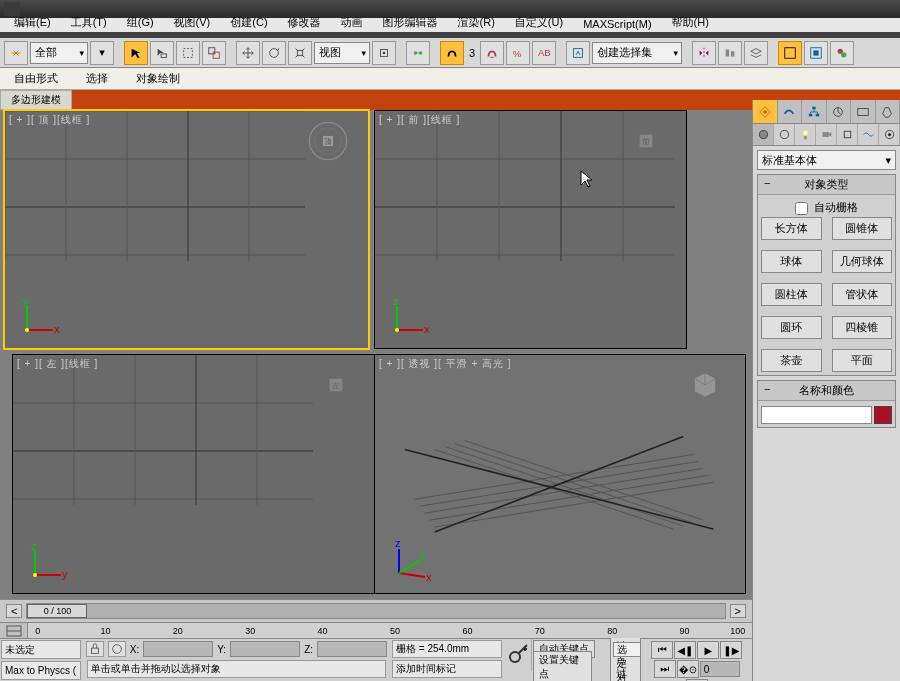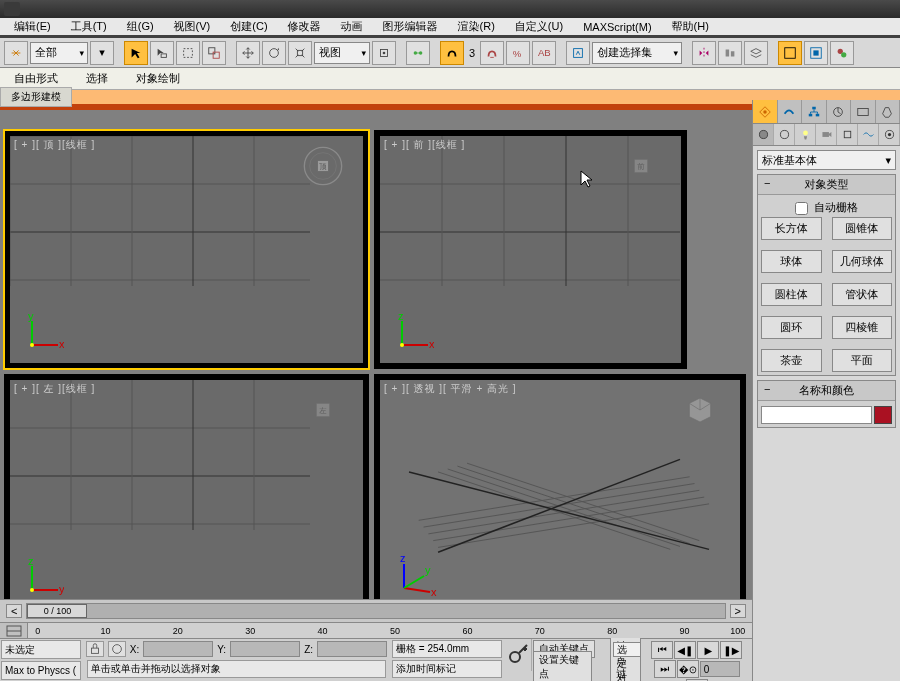--- a/index.html
+++ b/index.html
@@ -1,43 +1,43 @@
 <!DOCTYPE html>
 <html><head>
 <meta charset="utf-8">
 <style>
 * { margin: 0; padding: 0; box-sizing: border-box; font-family: "Microsoft YaHei", Arial, sans-serif; font-size: 11px; }
 body { width: 900px; height: 681px; background: #a0a0a0; overflow: hidden; position: relative; }
 
 
 .titlebar { height: 18px; background: linear-gradient(#4a4a4a,#2a2a2a); display: flex; align-items: center; padding-left: 4px; }
 .titlebar .logo { width: 16px; height: 14px; background: #3a3a3a; border-radius: 2px; margin-right: 6px; }
-.menubar { height: 20px; background: #e8e8e8; display: flex; align-items: center; padding: 0 4px; border-bottom: 3px solid #404040; }
+.menubar { height: 20px; background: #e8e8e8; display: flex; align-items: flex-end; padding: 0 4px; border-bottom: 6px solid #404040; }
 .menubar span { padding: 2px 10px; cursor: default; }
 
 
 .toolbar { height: 30px; background: #d8d8d8; border-bottom: 1px solid #888; display: flex; align-items: center; padding: 0 4px; gap: 2px; }
 .tbtn { width: 24px; height: 24px; background: #e0e0e0; border: 1px solid #999; display: flex; align-items: center; justify-content: center; cursor: pointer; }
 .tbtn.active { background: #ffc040; border-color: #cc8800; }
 .tbtn svg { width: 14px; height: 14px; }
 .tsep { width: 6px; height: 24px; }
 .tselect { height: 22px; background: #f0f0f0; border: 1px solid #888; padding: 0 16px 0 4px; display: flex; align-items: center; position: relative; }
 .tselect::after { content: "▾"; position: absolute; right: 3px; font-size: 9px; }
 .tnum { font-size: 11px; padding: 0 3px; }
 
 
 .ribbon { height: 22px; background: #f0f0e8; border-bottom: 1px solid #aaa; display: flex; align-items: center; }
 .ribbon-tab { padding: 3px 14px; cursor: pointer; }
 .ribbon-tab.active { background: #fff; border: 1px solid #aaa; border-bottom: none; }
-.subribbon { height: 20px; background: #fdba74; border-bottom: 6px solid #c2410c; display: flex; align-items: center; }
+.subribbon { height: 20px; background: #c2410c; border-bottom: 1px solid #c2410c; display: flex; align-items: center; }
 .subribbon-tab { padding: 2px 10px; background: #d8d8d0; border: 1px solid #aaa; font-size: 10px; }
 
 
 .main { position: absolute; top: 110px; left: 0; right: 148px; bottom: 82px; background: #808080; }
-.viewport { position: absolute; background: #6a6a6a; border: 6px solid #000000; margin-top: 20px; }
+.viewport { position: absolute; background: #6a6a6a; border: 1px solid #000000; }
 .viewport.active { outline: 2px solid #ffcc00; outline-offset: -1px; }
 .vp-label { position: absolute; top: 2px; left: 4px; color: #ccc; font-size: 10px; letter-spacing: 1px; }
 .vp-cube { position: absolute; top: 10px; right: 20px; width: 40px; height: 40px; opacity: 0.5; }
 .vp-axis { position: absolute; bottom: 10px; left: 14px; }
 .grid-lines { position: absolute; inset: 0; }
 
 
 .cmdpanel { position: absolute; top: 100px; right: 0; width: 148px; bottom: 0; background: #d8d8d8; border-left: 1px solid #888; }
 .cmd-tabs { display: flex; height: 24px; background: #c0c0c0; border-bottom: 1px solid #888; }
 .cmd-tab { flex: 1; display: flex; align-items: center; justify-content: center; border-right: 1px solid #999; }
@@ -305,21 +305,21 @@
       </svg>
     <svg class="vp-axis" width="40" height="40">
         <line x1="8" y1="32" x2="8" y2="8" stroke="#0c0" stroke-width="2"></line>
         <text x="4" y="7" fill="#0c0" font-size="9">z</text>
         <line x1="8" y1="32" x2="34" y2="32" stroke="#c00" stroke-width="2"></line>
         <text x="35" y="35" fill="#c00" font-size="9">x</text>
         <circle cx="8" cy="32" r="2" fill="#ff0"></circle>
       </svg>
   </div>
 
-  <div class="viewport" style="left:4px; top:244px; width:365px; height:240px;">
+  <div class="viewport" style="left:12px; top:244px; width:365px; height:240px;">
     <svg class="grid-lines">
         <g stroke="#555">
           <line x1="0" y1="96" x2="365" y2="96" stroke="#333"></line>
           <line x1="0" y1="48" x2="365" y2="48"></line>
           <line x1="0" y1="144" x2="365" y2="144"></line>
           <line x1="0" y1="192" x2="365" y2="192"></line>
           <line y1="0" x1="183" y2="240" x2="183" stroke="#333"></line>
           <line y1="0" x1="61" y2="240" x2="61"></line>
           <line y1="0" x1="122" y2="240" x2="122"></line>
           <line y1="0" x1="244" y2="240" x2="244"></line>

